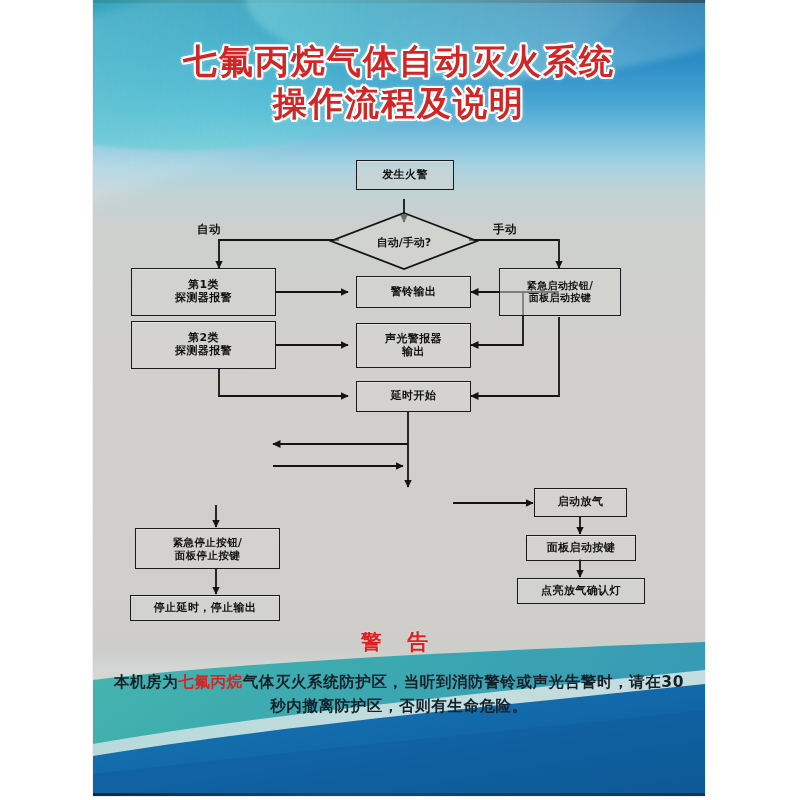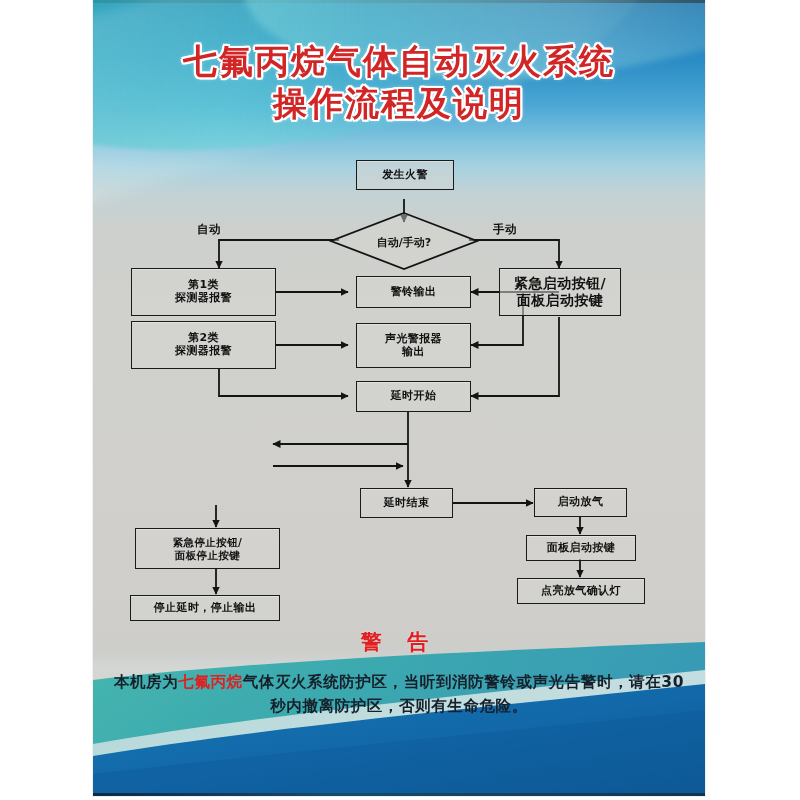--- a/index.html
+++ b/index.html
@@ -185,43 +185,40 @@
 
       <div class="node" style="left:38px;top:268px;width:145px;height:48px;flex-direction:column;">
         <span class="t">第1类</span>
         <span class="t">探测器报警</span>
       </div>
 
       <div class="node" style="left:263px;top:276px;width:115px;height:32px;">
         <span class="t">警铃输出</span>
       </div>
 
-      <div class="node" style="left:406px;top:268px;width:122px;height:48px;flex-direction:column;font-size:14px;">
+      <div class="node" style="left:406px;top:268px;width:122px;height:48px;flex-direction:column;font-size:10px;">
         <span class="t">紧急启动按钮/</span>
         <span class="t">面板启动按键</span>
       </div>
 
       <div class="node" style="left:38px;top:321px;width:145px;height:48px;flex-direction:column;">
         <span class="t">第2类</span>
         <span class="t">探测器报警</span>
       </div>
 
       <div class="node" style="left:263px;top:323px;width:115px;height:45px;flex-direction:column;">
         <span class="t">声光警报器</span>
         <span class="t">输出</span>
       </div>
 
       <div class="node" style="left:263px;top:381px;width:115px;height:31px;">
         <span class="t">延时开始</span>
       </div>
 
 
-      <div class="node" style="left:267px;top:488px;width:93px;height:30px;">
-        <span class="t">延时结束</span>
-      </div>
 
       <div class="node" style="left:441px;top:488px;width:93px;height:29px;">
         <span class="t">启动放气</span>
       </div>
 
       <div class="node" style="left:42px;top:528px;width:145px;height:41px;flex-direction:column;font-size:10.5px;">
         <span class="t">紧急停止按钮/</span>
         <span class="t">面板停止按键</span>
       </div>
 

